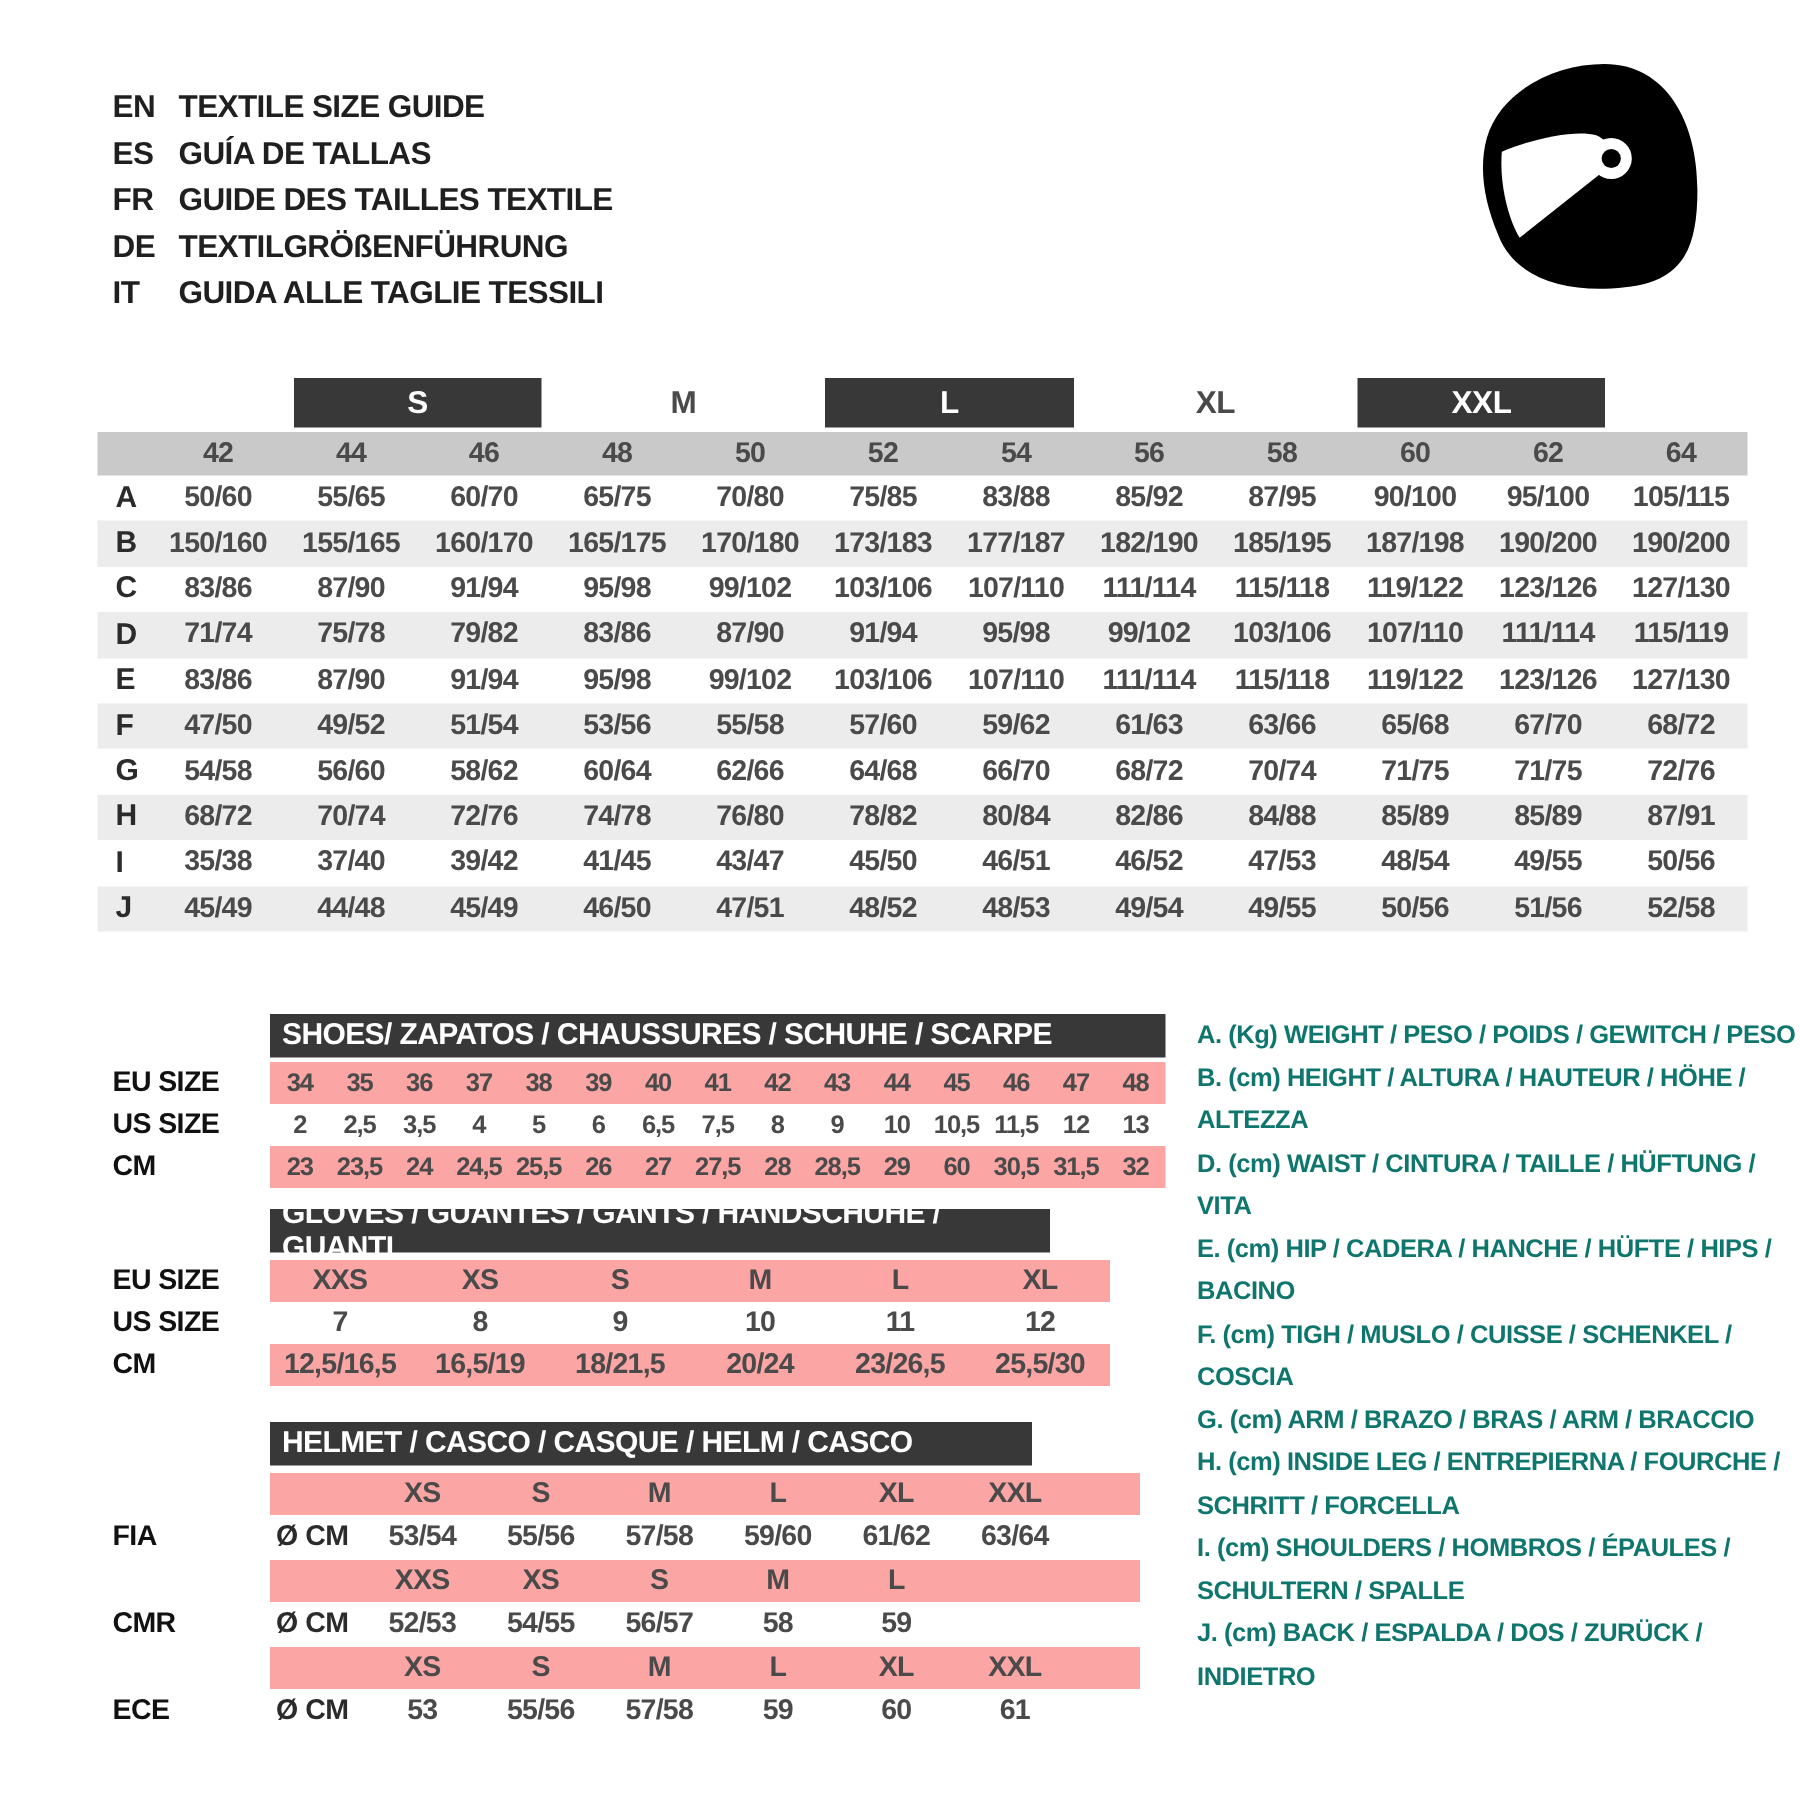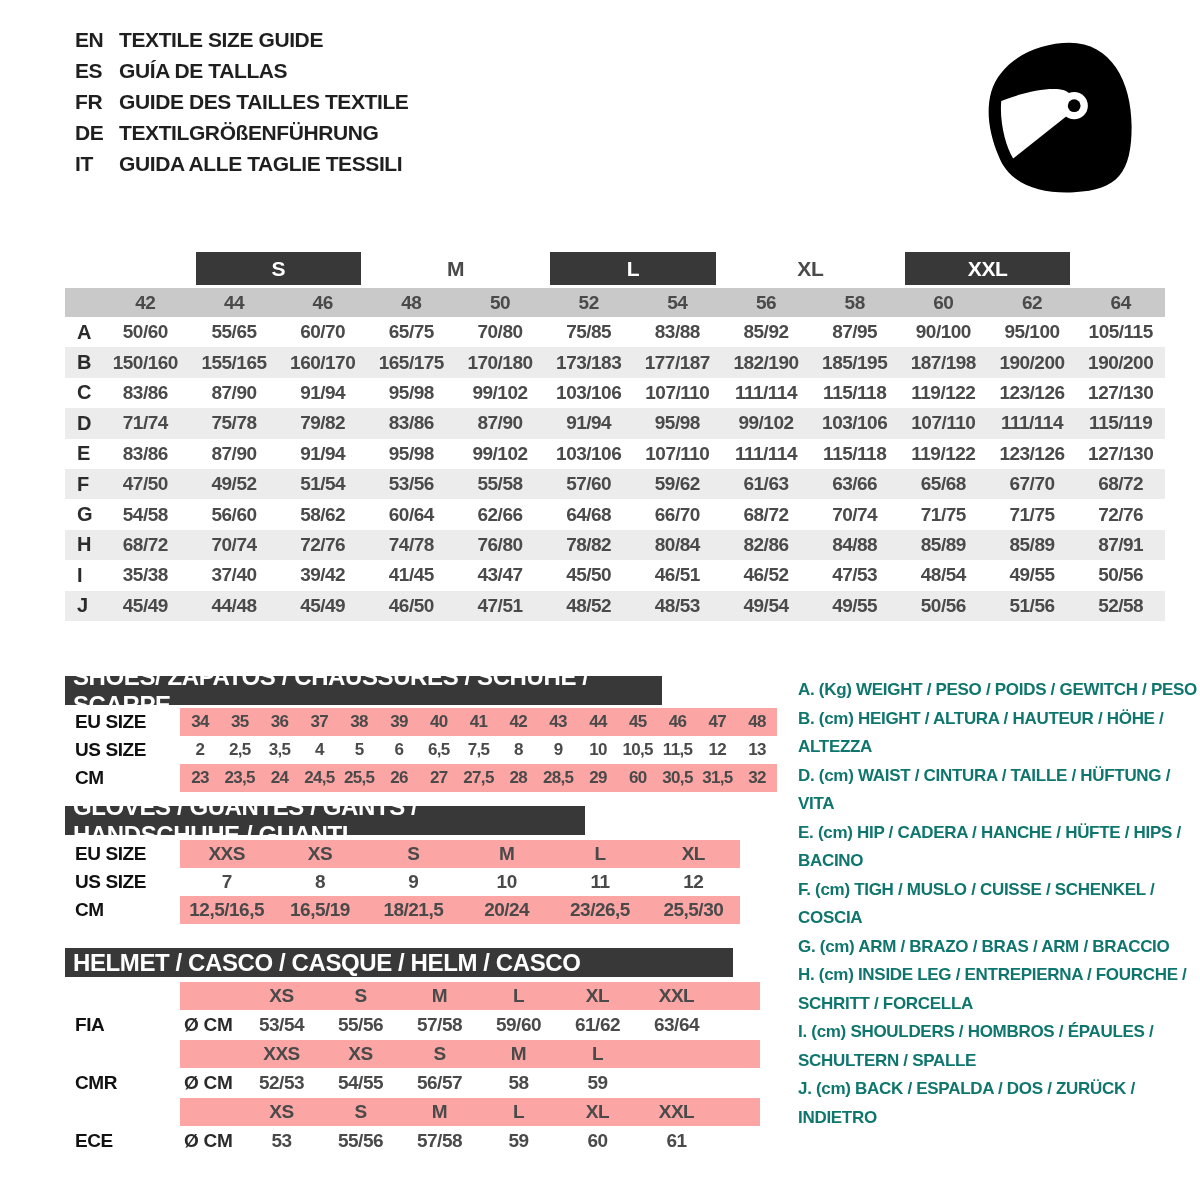--- a/index.html
+++ b/index.html
@@ -1,20 +1,20 @@
 <!DOCTYPE html>
 <html><head>
 <meta charset="utf-8">
 <style>
   html,body{margin:0;padding:0;background:#fff;}
   .page{position:relative;width:1200px;height:1200px;background:#ffffff;overflow:hidden;
         font-family:"Liberation Sans",sans-serif;color:#4a4a4a;-webkit-font-smoothing:antialiased;}
 
   
-  .langs{position:absolute;top:24px;left:75px;}
+  .langs{position:absolute;top:56px;left:75px;}
   .lang-row{display:flex;font-size:21px;font-weight:700;line-height:31px;letter-spacing:-0.4px;color:#1f1f1f;}
   .lang-code{width:44px;}
 
   
   .helmet-logo{position:absolute;top:35px;right:62px;width:155px;height:165px;}
 
   
   .size-band{position:absolute;top:252px;left:65px;width:1100px;height:33px;
              display:grid;grid-template-columns:36px repeat(12,1fr);}
   .bandcell{display:flex;align-items:center;justify-content:center;font-size:21px;font-weight:700;color:#4a4a4a;letter-spacing:-0.3px;}
@@ -27,25 +27,25 @@
   .mrows{position:absolute;top:317px;left:65px;width:1100px;}
   .mrow{display:grid;grid-template-columns:36px repeat(12,1fr);height:30.4px;}
   .mrow.alt{background:#ececec;}
   .cell{display:flex;align-items:center;justify-content:center;font-weight:700;letter-spacing:-0.5px;}
   .mrow .cell{font-size:19px;color:#4a4a4a;}
   .rowlabel{display:flex;align-items:center;padding-left:12px;font-size:20px;font-weight:700;color:#2b2b2b;}
 
   
   .section{position:absolute;left:65px;}
   .sec-title{height:29px;background:#383838;color:#fff;display:flex;align-items:center;
-             padding-left:8px;font-size:24px;font-weight:700;letter-spacing:-0.4px;
-             box-sizing:border-box;}
+             padding-left:8px;font-size:20px;font-weight:700;letter-spacing:-0.4px;
+             margin-left:115px;box-sizing:border-box;}
   .w-shoes{width:597px;}
   .w-gloves{width:520px;}
-  .w-helmet{width:668px;}
+  .w-helmet{width:508px;}
   .rows{margin-top:3px;}
   .srow{display:flex;height:28px;}
   .srow.tall{height:30px;}
   .slabel{width:115px;display:flex;align-items:center;padding-left:10px;box-sizing:border-box;
           font-size:19px;font-weight:700;color:#111;letter-spacing:-0.4px;text-align:right;}
   .vals{box-sizing:border-box;}
   .vals.scols{display:grid;grid-template-columns:repeat(15,1fr);width:597px;}
   .vals.gcols{display:grid;grid-template-columns:repeat(6,1fr);width:560px;}
   .vals.hcols{display:grid;grid-template-columns:62px repeat(6,79px) 1fr;width:580px;}
   .vals .cell{font-size:19px;color:#4a4a4a;}

